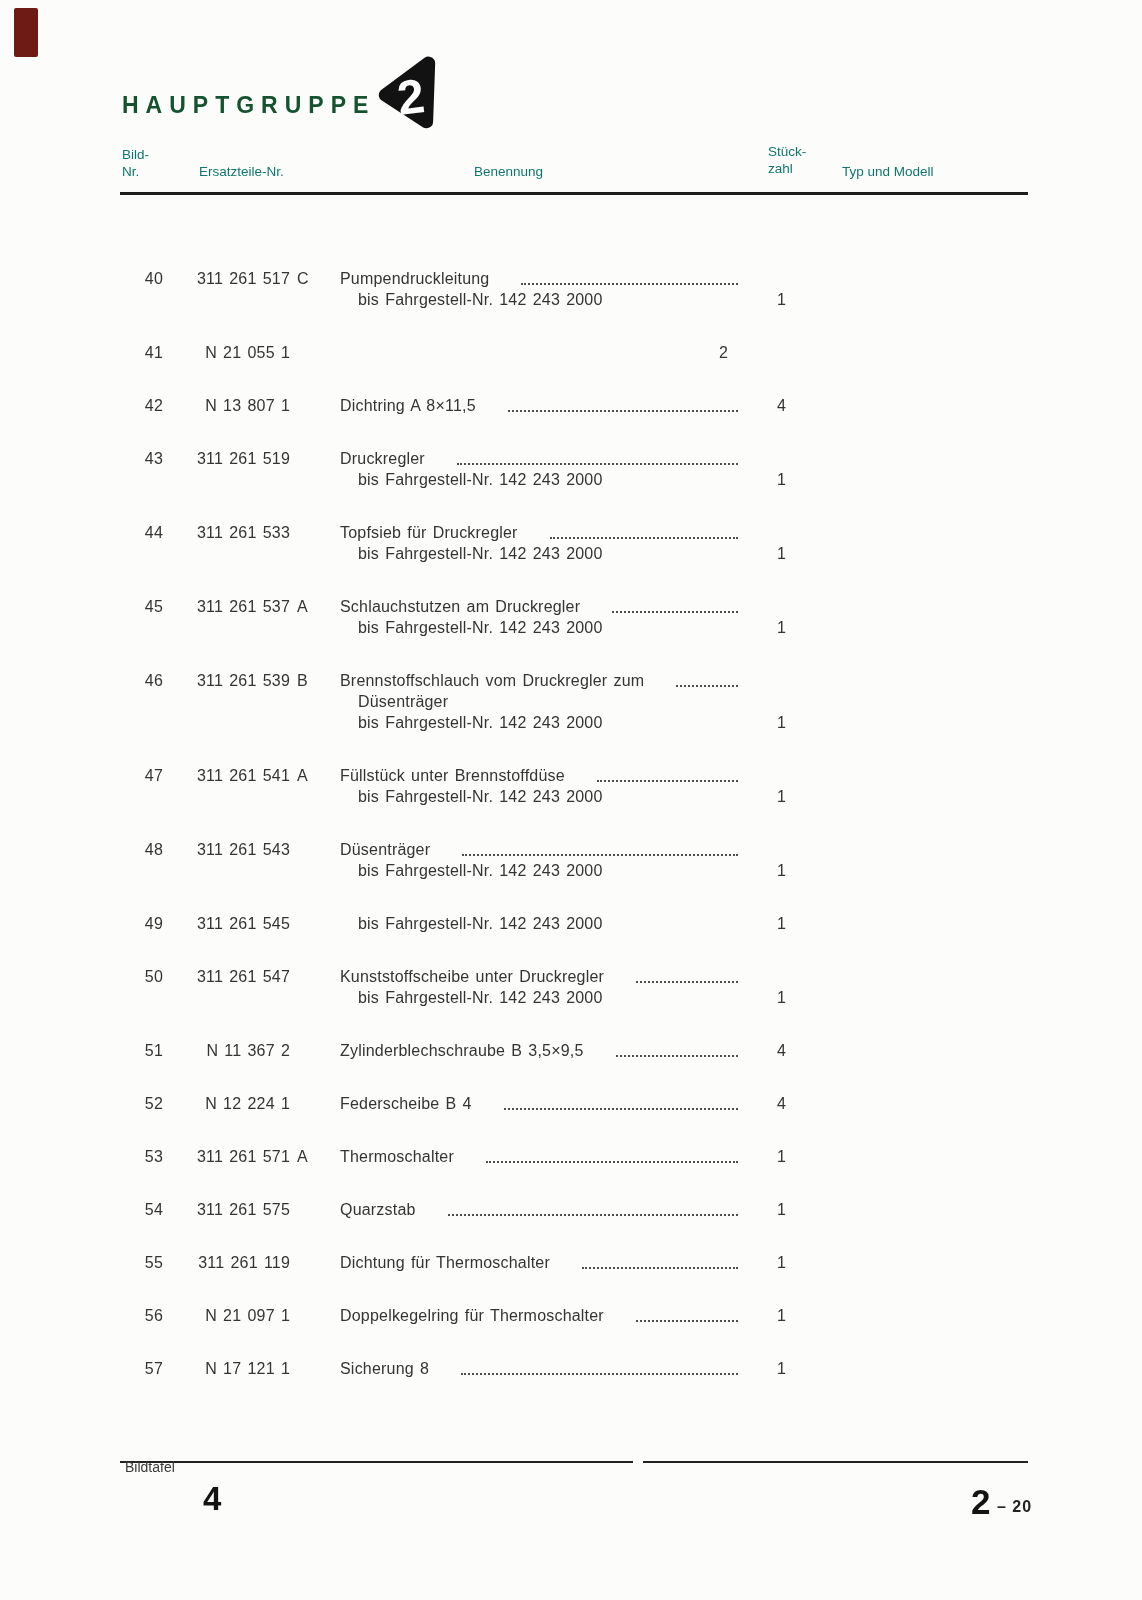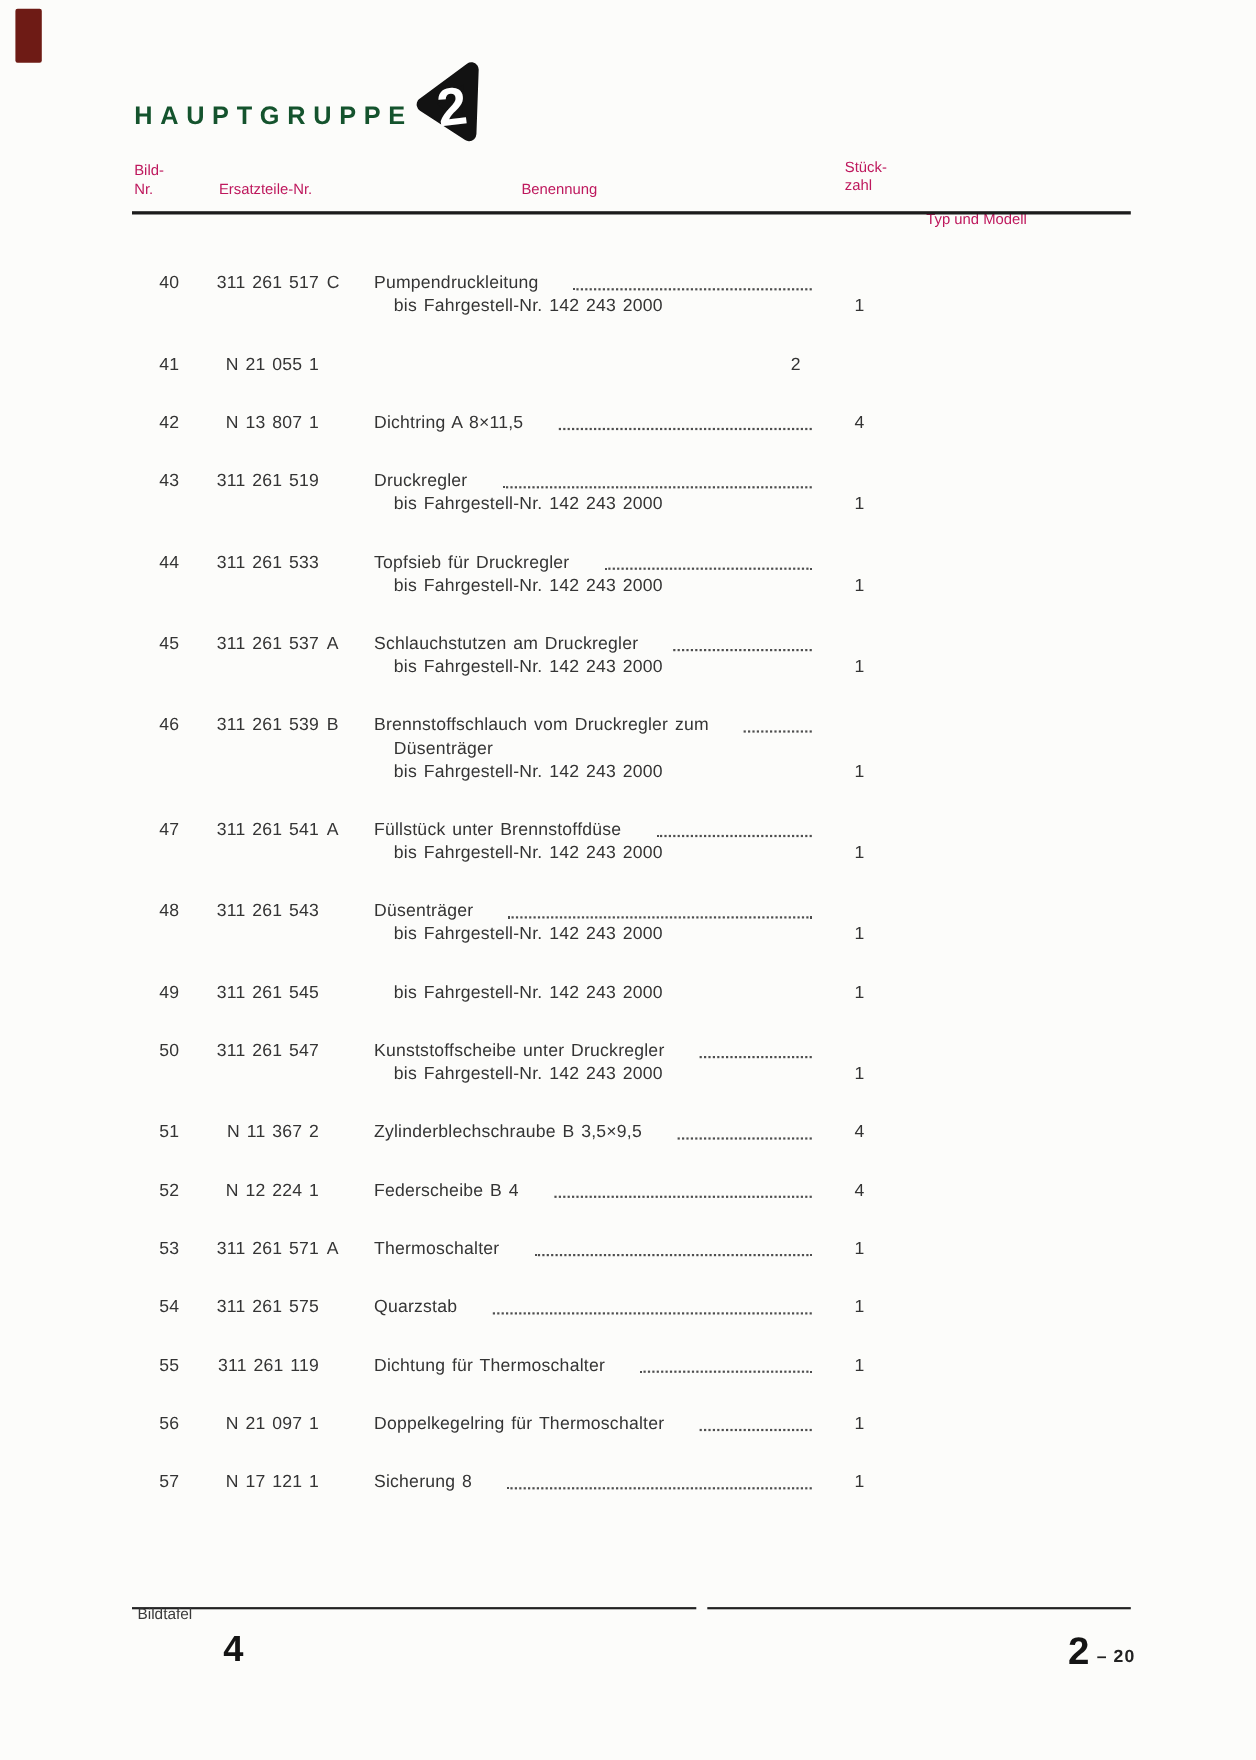--- a/index.html
+++ b/index.html
@@ -11,28 +11,28 @@
   .corner-tab{position:absolute;left:14px;top:8px;width:24px;height:49px;border-radius:2px;}
   .hauptgruppe{
     position:absolute;left:122px;top:92px;font-size:23px;font-weight:bold;
     letter-spacing:7px;color:#14532d;white-space:nowrap;
   }
   .badge{position:absolute;left:377px;top:54px;width:62px;height:80px;}
   .title-block{
     position:absolute;left:478px;top:74px;font-size:17.5px;font-weight:bold;
     line-height:21px;letter-spacing:0.3px;color:#1e1e1e;white-space:nowrap;
   }
-  .colhead{position:absolute;font-size:13.5px;color:#be185d;line-height:17px;white-space:nowrap;}
+  .colhead{position:absolute;font-size:13.5px;color:#0f766e;line-height:17px;white-space:nowrap;}
   .ch-bild{left:122px;top:146px;}
   .ch-ersatz{left:199px;top:163px;}
   .ch-benennung{left:474px;top:163px;}
   .ch-stueck{left:768px;top:143px;}
-  .ch-typ{left:842px;top:163px;margin-top:28px;}
+  .ch-typ{left:842px;top:163px;}
   .rule-top{position:absolute;left:120px;top:192px;width:908px;height:2.5px;background:#1c1c1c;}
-  .table{position:absolute;left:0;top:247px;width:907px;}
+  .table{position:absolute;left:0;top:268px;width:907px;}
   .row{
     display:grid;grid-template-columns:165px 125px 50px 402px 58px 1fr;
     margin-bottom:32px;font-size:16px;line-height:21px;color:#343434;
     letter-spacing:0.2px;word-spacing:1.5px;
   }
   .cell-bild{text-align:right;padding-right:2px;}
   .cell-part{text-align:right;white-space:nowrap;}
   .cell-suffix{padding-left:7px;}
   .name-line{display:flex;white-space:nowrap;gap:24px;}
   .leader{flex:1;border-bottom:2.5px dotted #4e4e4e;margin:0 4px 4px 8px;min-width:16px;}

